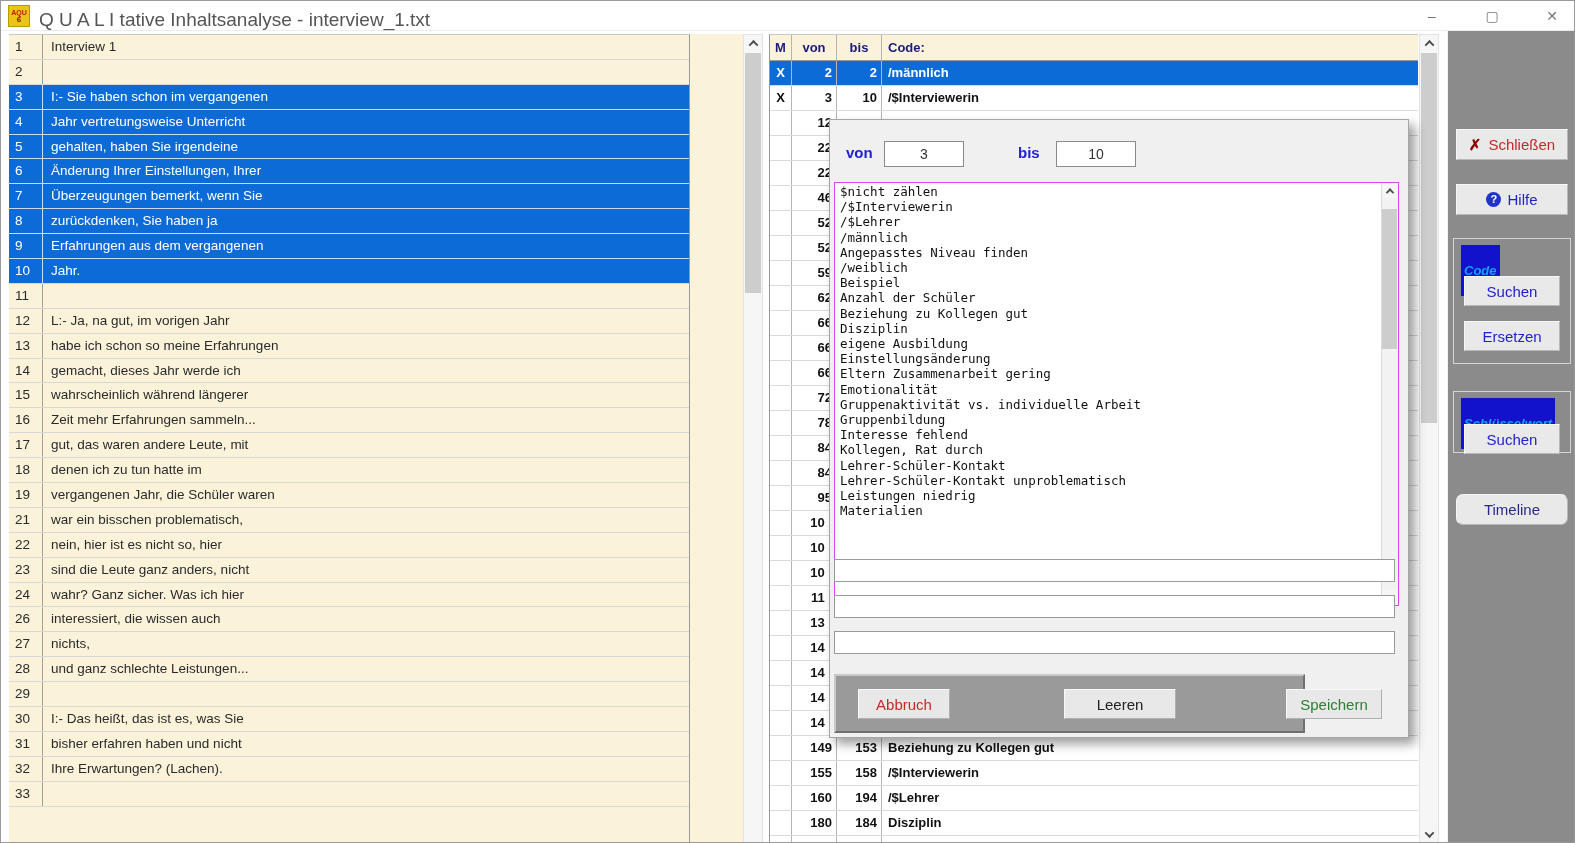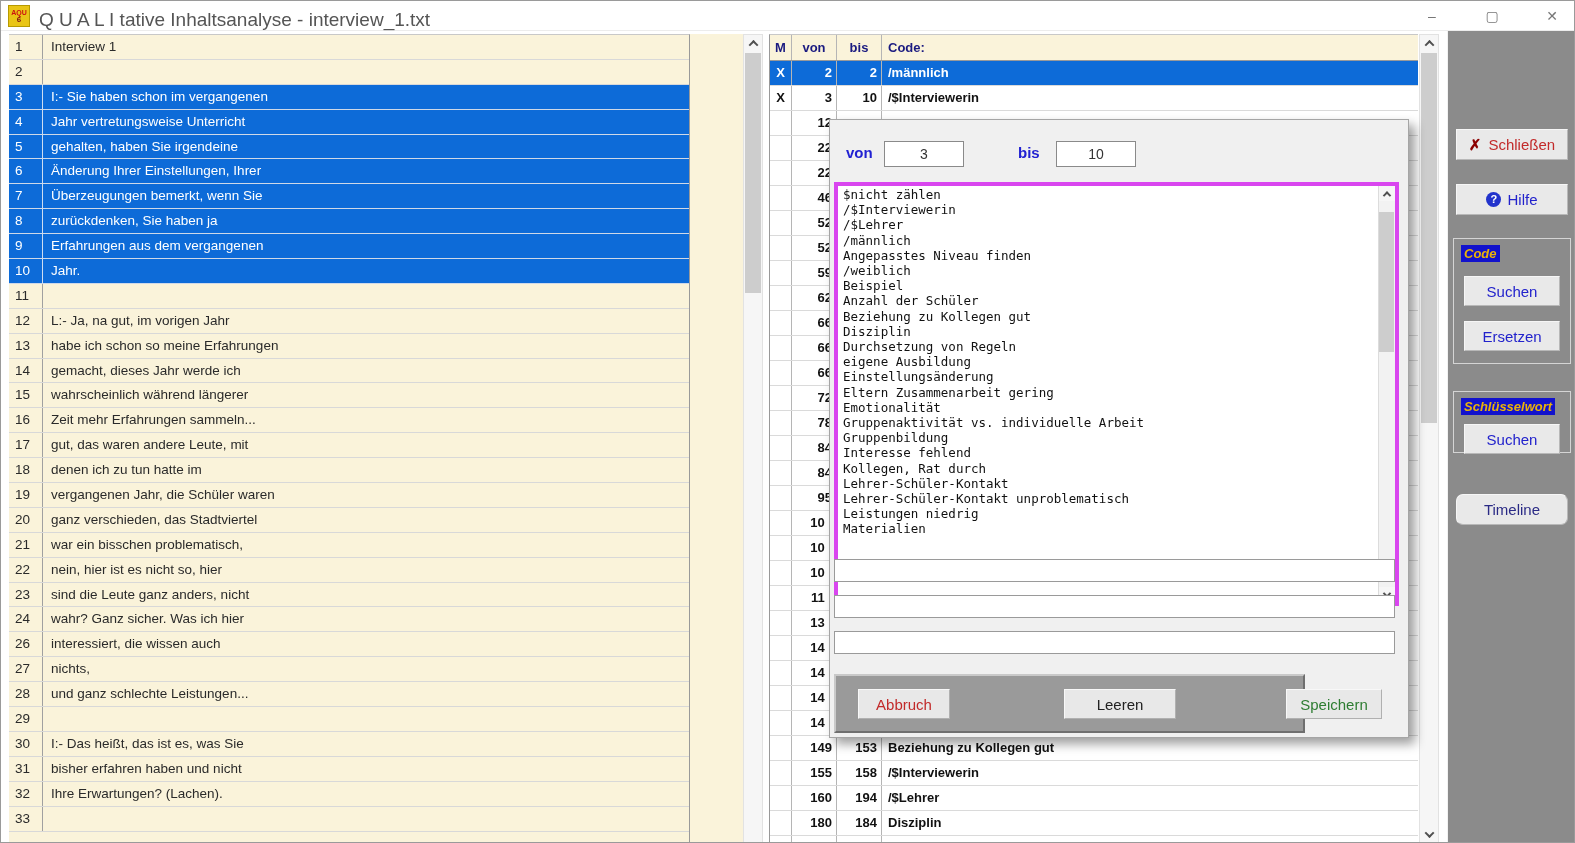--- a/index.html
+++ b/index.html
@@ -41,32 +41,32 @@
   .crow{display:flex;height:25px;border-bottom:1px solid #dadada;font-size:13px;font-weight:bold;color:#111;background:#fff;}
   .crow .cc{line-height:24px;}
   .crow .col-von,.crow .col-bis{text-align:right;padding-right:4px;}
   .crow.sel{background:#0d6bd8;color:#fff;}
   
   #sidebar{position:absolute;left:1446px;top:30px;width:129px;height:813px;background:#8b8b8b;border-left:1px solid #f2f2f2;}
   .sbtn{position:absolute;left:8px;width:112px;height:31px;background:#e9e9e9;border:1px solid #b8b8b8;
         border-top-color:#f6f6f6;border-left-color:#f6f6f6;display:flex;align-items:center;justify-content:center;
         font-size:15px;cursor:default;}
   .groupbox{position:absolute;left:5px;width:118px;border:1px solid #d4d4d4;}
-  .grouplabel{position:absolute;left:7px;top:6px;background:#1212cc;color:#eab308;font-style:italic;font-weight:bold;
-              font-size:13px;padding:1px 3px;}
+  .grouplabel{position:absolute;left:7px;top:6px;background:#1212cc;color:#0ea5e9;font-style:italic;font-weight:bold;
+              font-size:13px;padding:18px 3px;}
   .gbtn{position:absolute;left:10px;width:96px;height:30px;background:#e9e9e9;border:1px solid #b8b8b8;
         border-top-color:#f6f6f6;border-left-color:#f6f6f6;display:flex;align-items:center;justify-content:center;
         font-size:15px;color:#2222cc;}
   
   #dialog{position:absolute;left:828px;top:118px;width:580px;height:619px;background:#f0f0f0;
           border:1px solid #a5a5a5;box-shadow:6px 6px 10px rgba(0,0,0,0.38);}
   .dlabel{position:absolute;top:24px;color:#2121d2;font-weight:bold;font-size:15px;}
   .dinput{position:absolute;top:21px;width:80px;height:26px;background:#fff;border:1px solid #8a8a8a;
           font-size:14px;text-align:center;font-family:"Liberation Sans",sans-serif;color:#333;}
-  #codelist{position:absolute;left:4px;top:62px;width:565px;height:424px;background:#fff;border:4px solid #d946ef;overflow:hidden;}
+  #codelist{position:absolute;left:4px;top:62px;width:565px;height:424px;background:#fff;border:1px solid #d946ef;overflow:hidden;}
   #codelist-items{position:absolute;left:0;top:1px;right:17px;bottom:0;overflow:hidden;
        font-family:"DejaVu Sans Mono","Liberation Mono",monospace;font-size:12.5px;line-height:15.2px;color:#111;}
   .litem{padding-left:5px;white-space:nowrap;}
   #codelist .lsb{position:absolute;right:0;top:0;width:17px;height:100%;background:#f2f2f2;border-left:1px solid #dcdcdc;}
   .dfield{position:absolute;left:4px;width:561px;height:23px;background:#fff;border:1px solid #9a9a9a;
           font-size:13px;font-family:"Liberation Sans",sans-serif;padding:0 4px;}
   #dlg-bar{position:absolute;left:4px;top:554px;width:471px;height:59px;background:#9a9a9a;
            border:2px solid #c9c9c9;border-right-color:#6f6f6f;border-bottom-color:#6f6f6f;}
   .dbtn{position:absolute;top:13px;height:30px;background:#e8e8e8;border:1px solid #b0b0b0;
         border-top-color:#f8f8f8;border-left-color:#f8f8f8;display:flex;align-items:center;justify-content:center;font-size:15px;}
@@ -169,24 +169,20 @@
         </div>
         <div class="trow">
           <div class="tnum">18</div>
           <div class="ttext">denen ich zu tun hatte im</div>
         </div>
         <div class="trow">
           <div class="tnum">19</div>
           <div class="ttext">vergangenen Jahr, die Schüler waren</div>
         </div>
         <div class="trow">
-          <div class="tnum">20</div>
-          <div class="ttext">ganz verschieden, das Stadtviertel</div>
-        </div>
-        <div class="trow">
           <div class="tnum">21</div>
           <div class="ttext">war ein bisschen problematisch,</div>
         </div>
         <div class="trow">
           <div class="tnum">22</div>
           <div class="ttext">nein, hier ist es nicht so, hier</div>
         </div>
         <div class="trow">
           <div class="tnum">23</div>
           <div class="ttext">sind die Leute ganz anders, nicht</div>
@@ -493,21 +489,20 @@
           <div class="litem">$nicht zählen</div>
           <div class="litem">/$Interviewerin</div>
           <div class="litem">/$Lehrer</div>
           <div class="litem">/männlich</div>
           <div class="litem">Angepasstes Niveau finden</div>
           <div class="litem">/weiblich</div>
           <div class="litem">Beispiel</div>
           <div class="litem">Anzahl der Schüler</div>
           <div class="litem">Beziehung zu Kollegen gut</div>
           <div class="litem">Disziplin</div>
-          <div class="litem">Durchsetzung von Regeln</div>
           <div class="litem">eigene Ausbildung</div>
           <div class="litem">Einstellungsänderung</div>
           <div class="litem">Eltern Zusammenarbeit gering</div>
           <div class="litem">Emotionalität</div>
           <div class="litem">Gruppenaktivität vs. individuelle Arbeit</div>
           <div class="litem">Gruppenbildung</div>
           <div class="litem">Interesse fehlend</div>
           <div class="litem">Kollegen, Rat durch</div>
           <div class="litem">Lehrer-Schüler-Kontakt</div>
           <div class="litem">Lehrer-Schüler-Kontakt unproblematisch</div>

